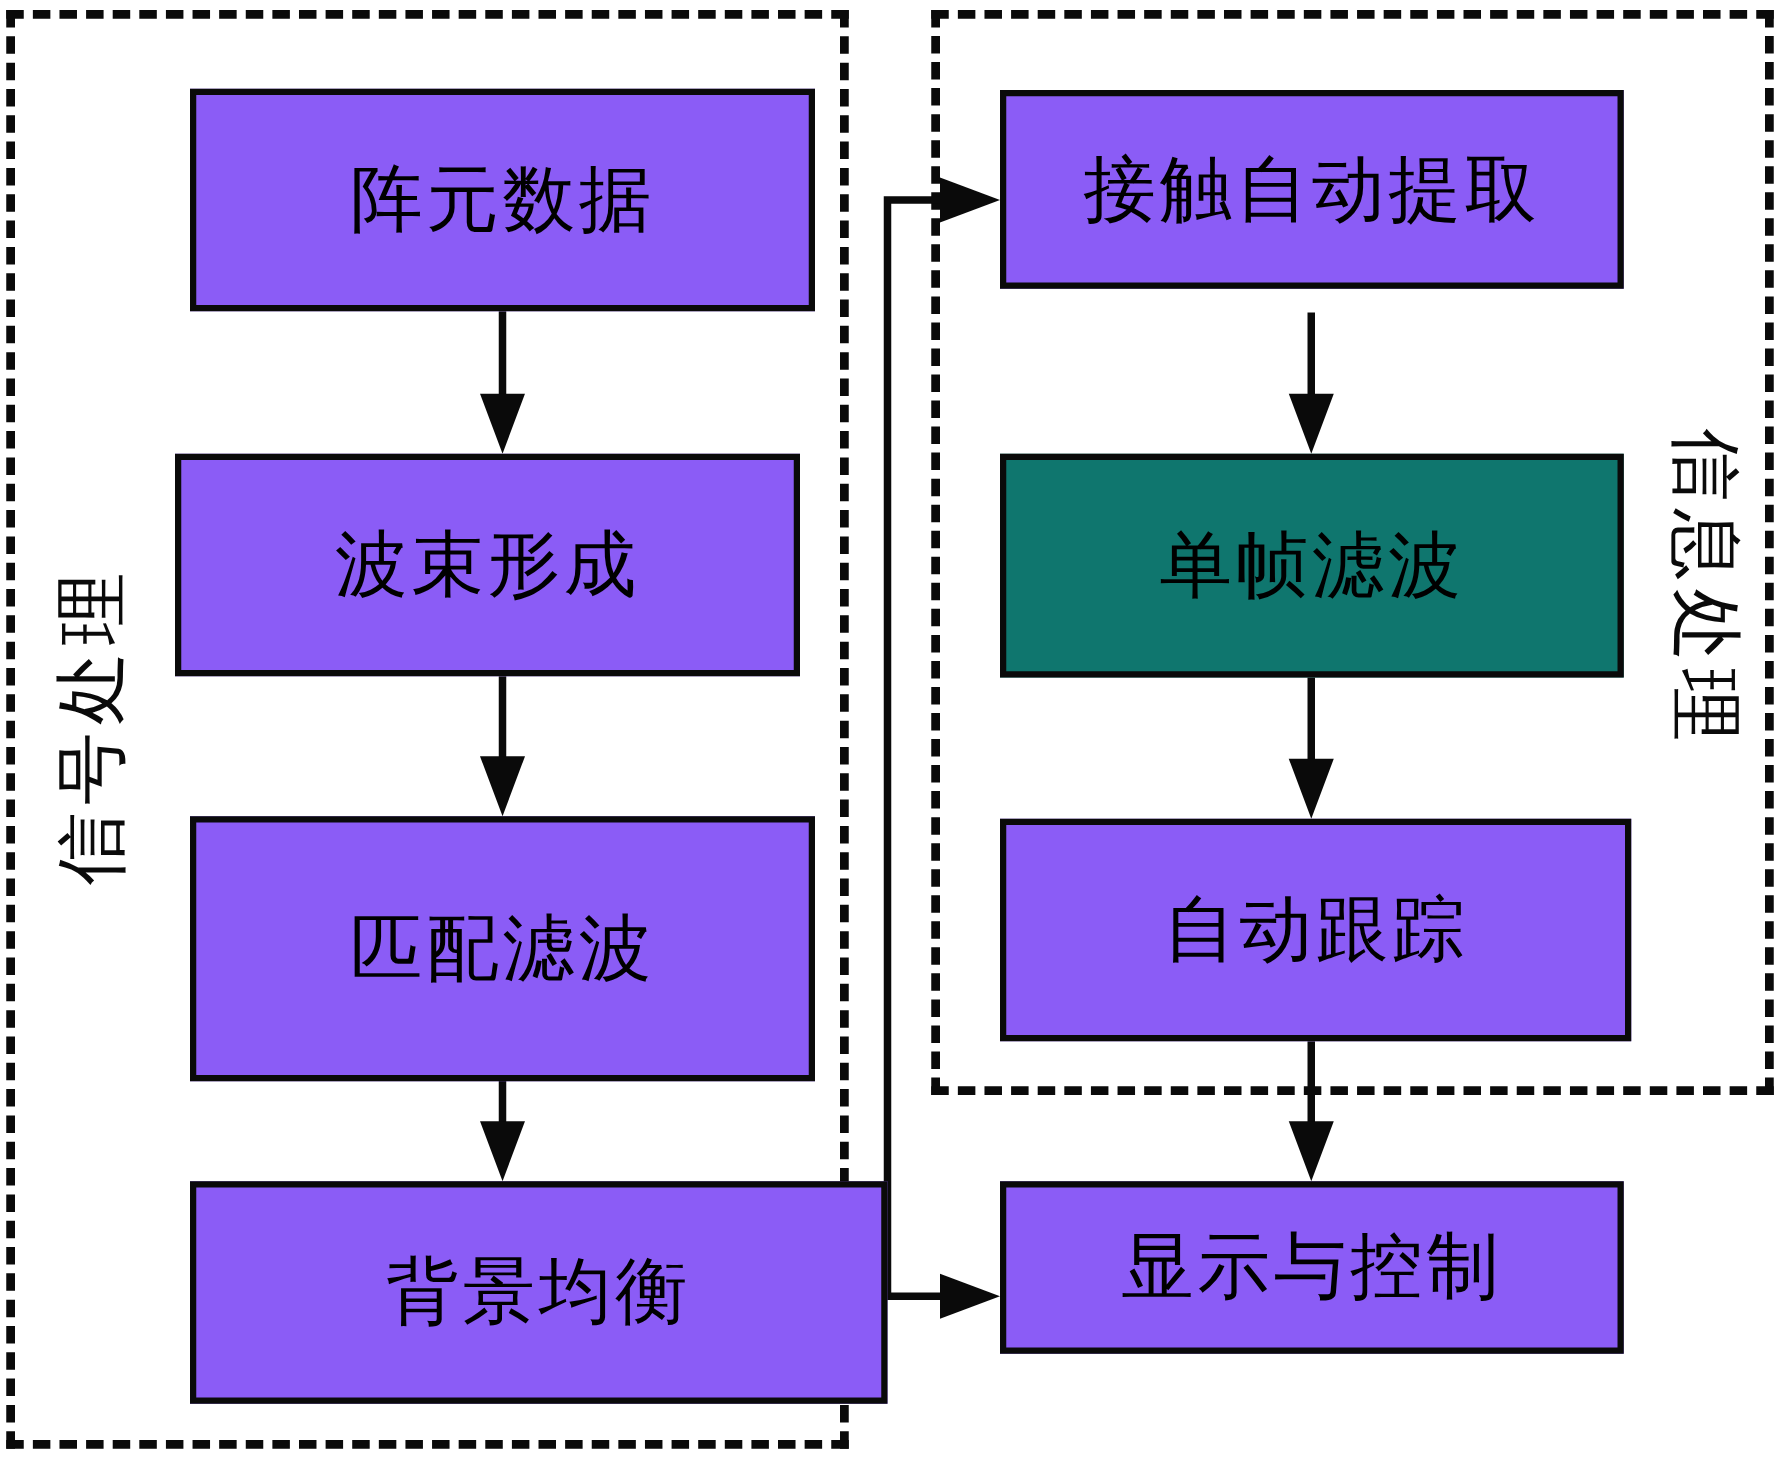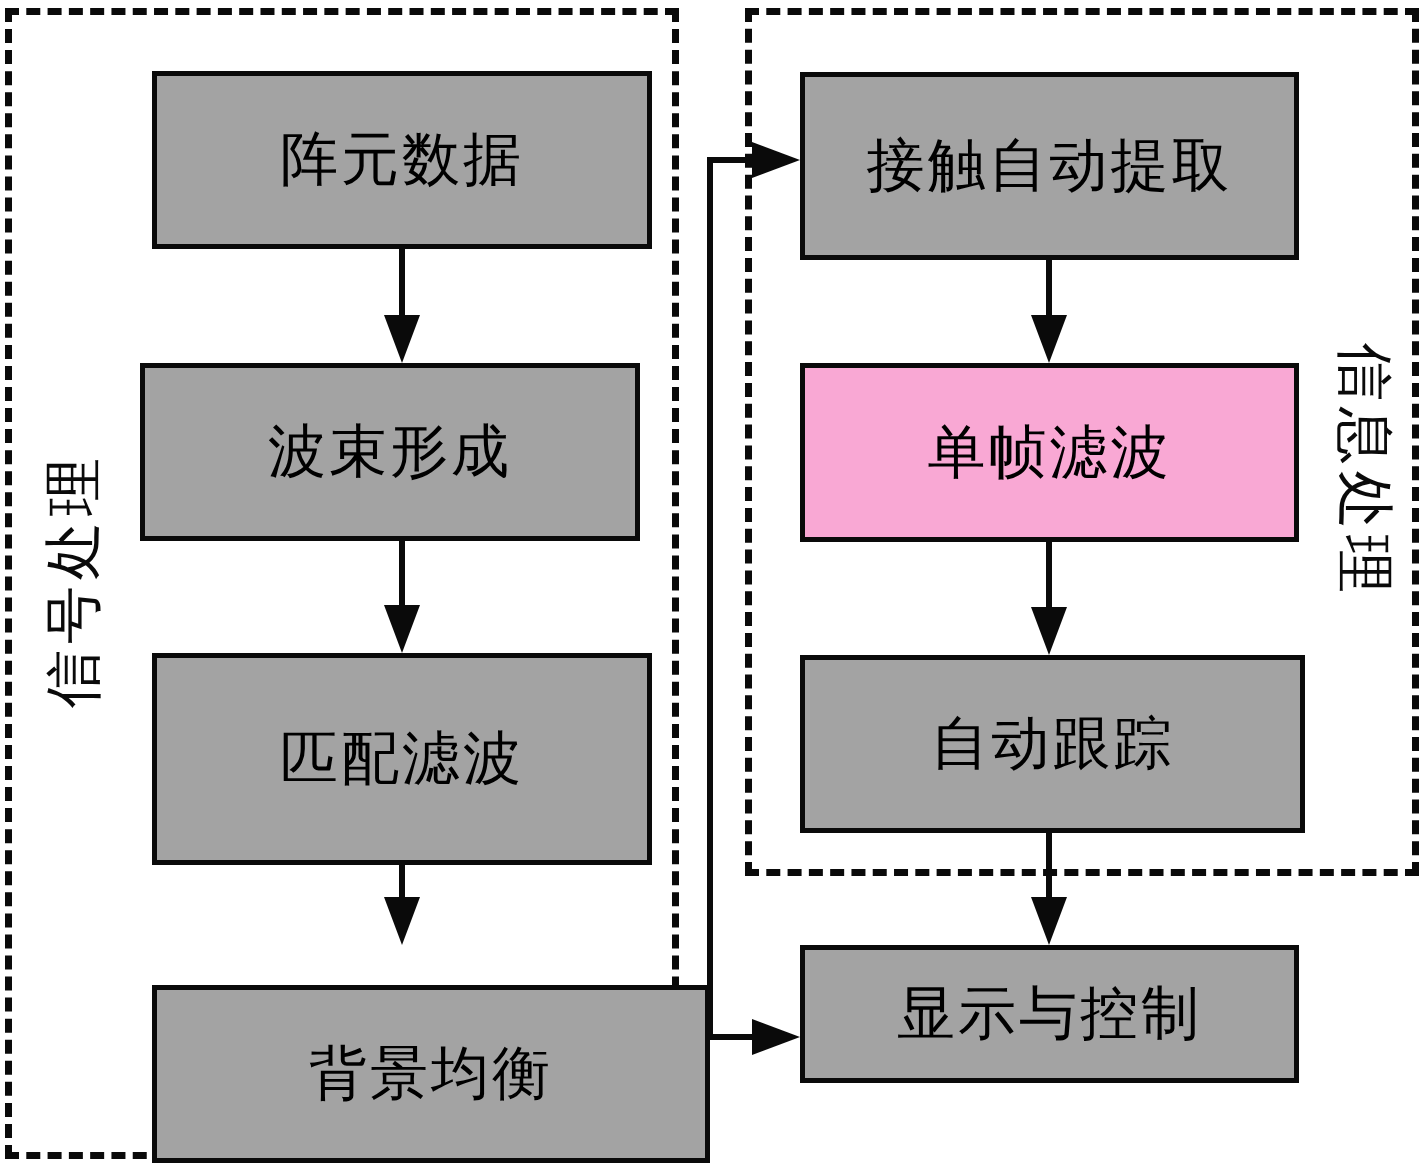--- a/index.html
+++ b/index.html
@@ -49,39 +49,39 @@
   }
   #label-info {
     left: 1364px;
     top: 471px;
     transform: translate(-50%, -50%) rotate(90deg);
   }
   .node {
     position: absolute;
     box-sizing: border-box;
     border: 5px solid #0a0a0a;
-    background: #a3a3a3;
+    background: #8b5cf6;
     display: flex;
     align-items: center;
     justify-content: center;
     font-size: 58px;
     letter-spacing: 3px;
     white-space: nowrap;
     line-height: 1;
   }
   .node.highlight {
-    background: #f9a8d4;
+    background: #0f766e;
   }
   
   #node-array-data      { left: 152px; top: 71px;  width: 500px; height: 178px; }
   #node-beamforming     { left: 140px; top: 363px; width: 500px; height: 178px; text-align: right; }
   #node-matched-filter  { left: 152px; top: 653px; width: 500px; height: 212px; }
-  #node-background-eq   { left: 152px; top: 985px; width: 558px; height: 178px; }
+  #node-background-eq   { left: 152px; top: 945px; width: 558px; height: 178px; }
   
-  #node-contact-extract { left: 800px; top: 72px;  width: 499px; height: 188px; font-family: Liberation Serif, serif; }
+  #node-contact-extract { left: 800px; top: 72px;  width: 499px; height: 159px; font-family: Liberation Serif, serif; }
   #node-frame-filter    { left: 800px; top: 363px; width: 499px; height: 179px; }
   #node-auto-track      { left: 800px; top: 655px; width: 505px; height: 178px; }
   #node-display-control { left: 800px; top: 945px; width: 499px; height: 138px; }
   #arrow-layer {
     position: absolute;
     left: 0;
     top: 0;
     width: 1421px;
     height: 1167px;
     pointer-events: none;

